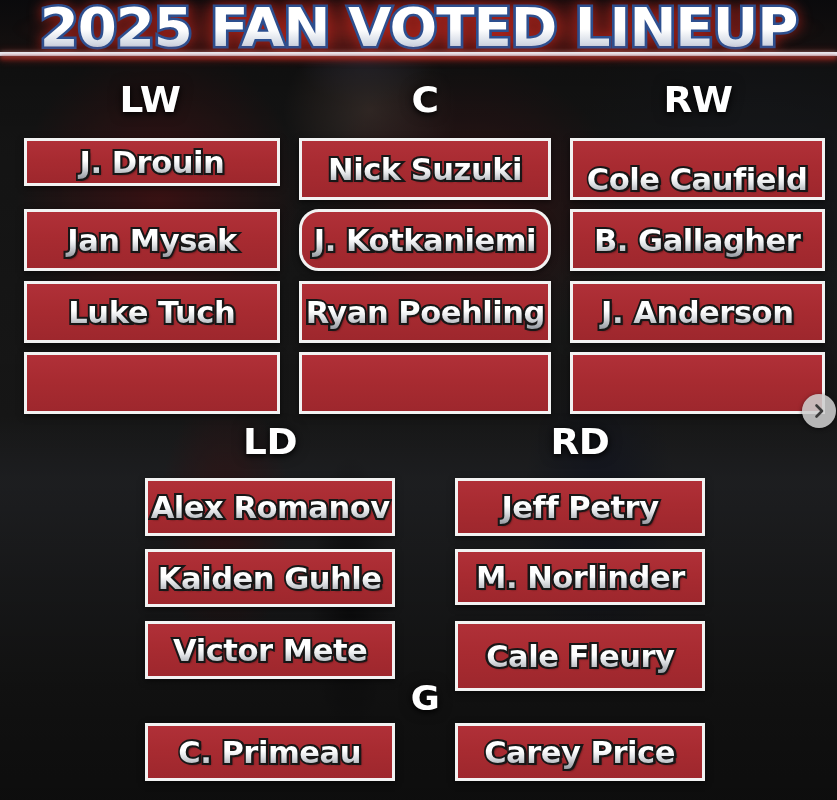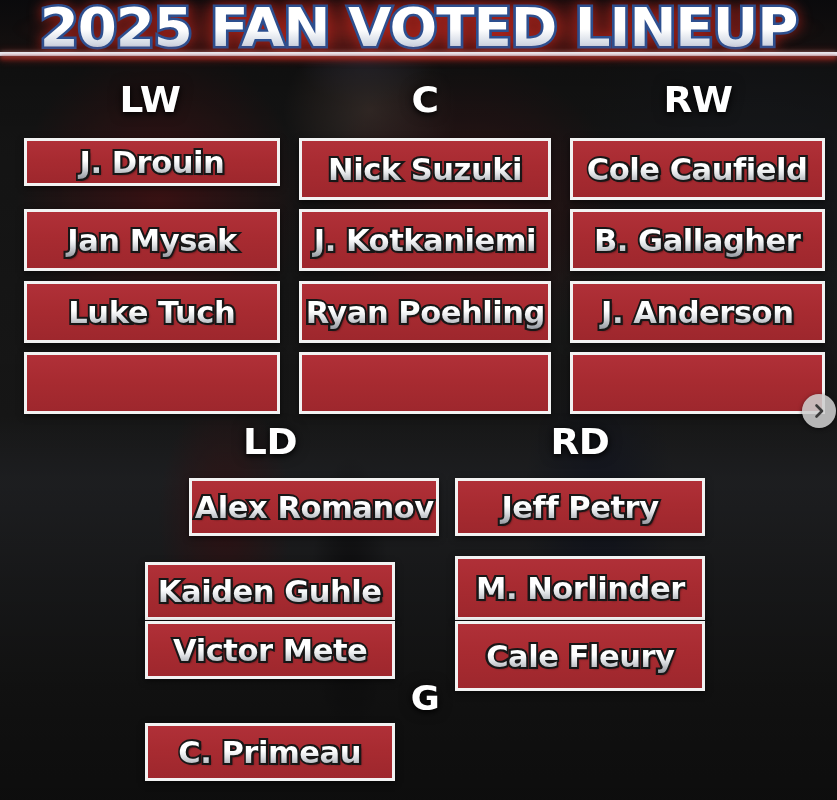--- a/index.html
+++ b/index.html
@@ -195,34 +195,34 @@
   </div>
   <div class="card" style="left:24px; top:352px; width:256px; height:62px;">
     <span class="card-name-stroke"></span>
     <span class="card-name"></span>
   </div>
 
   <div class="card" style="left:299px; top:138px; width:252px; height:62px;">
     <span class="card-name-stroke">Nick Suzuki</span>
     <span class="card-name">Nick Suzuki</span>
   </div>
-  <div class="card" style="left:299px; top:209px; width:252px; height:62px;">
+  <div class="card" style="left:299px; top:209px; width:252px; height:62px;border-radius:20px;">
     <span class="card-name-stroke">J. Kotkaniemi</span>
     <span class="card-name">J. Kotkaniemi</span>
   </div>
   <div class="card" style="left:299px; top:281px; width:252px; height:62px;">
     <span class="card-name-stroke">Ryan Poehling</span>
     <span class="card-name">Ryan Poehling</span>
   </div>
   <div class="card" style="left:299px; top:352px; width:252px; height:62px;">
     <span class="card-name-stroke"></span>
     <span class="card-name"></span>
   </div>
 
-  <div class="card" style="left:570px; top:138px; width:255px; height:62px;">
+  <div class="card" style="left:570px; top:138px; width:255px; height:62px;align-items:flex-end;">
     <span class="card-name-stroke">Cole Caufield</span>
     <span class="card-name">Cole Caufield</span>
   </div>
   <div class="card" style="left:570px; top:209px; width:255px; height:62px;">
     <span class="card-name-stroke">B. Gallagher</span>
     <span class="card-name">B. Gallagher</span>
   </div>
   <div class="card" style="left:570px; top:281px; width:255px; height:62px;">
     <span class="card-name-stroke">J. Anderson</span>
     <span class="card-name">J. Anderson</span>
@@ -234,46 +234,50 @@
 
   <div class="next-btn" style="left:802px; top:394px;">
     <svg width="16" height="16" viewBox="0 0 16 16">
       <path d="M5.5 2.5 L11 8 L5.5 13.5" fill="none" stroke="#3a3a3a" stroke-width="2.6" stroke-linecap="round" stroke-linejoin="round"></path>
     </svg>
   </div>
 
   <div class="pos-label" style="left:190px; top:424px; width:160px;">LD</div>
   <div class="pos-label" style="left:500px; top:424px; width:160px;">RD</div>
 
-  <div class="card" style="left:145px; top:478px; width:250px; height:58px;margin-left:44px;">
+  <div class="card" style="left:145px; top:478px; width:250px; height:58px;">
     <span class="card-name-stroke">Alex Romanov</span>
     <span class="card-name">Alex Romanov</span>
   </div>
-  <div class="card" style="left:145px; top:562px; width:250px; height:58px;">
+  <div class="card" style="left:145px; top:549px; width:250px; height:58px;">
     <span class="card-name-stroke">Kaiden Guhle</span>
     <span class="card-name">Kaiden Guhle</span>
   </div>
   <div class="card" style="left:145px; top:621px; width:250px; height:58px;">
     <span class="card-name-stroke">Victor Mete</span>
     <span class="card-name">Victor Mete</span>
   </div>
 
   <div class="card" style="left:455px; top:478px; width:250px; height:58px;">
     <span class="card-name-stroke">Jeff Petry</span>
     <span class="card-name">Jeff Petry</span>
   </div>
-  <div class="card" style="left:455px; top:549px; width:250px; height:64px;margin-top:7px;">
+  <div class="card" style="left:455px; top:549px; width:250px; height:56px;">
     <span class="card-name-stroke">M. Norlinder</span>
     <span class="card-name">M. Norlinder</span>
   </div>
   <div class="card" style="left:455px; top:621px; width:250px; height:70px;">
     <span class="card-name-stroke">Cale Fleury</span>
     <span class="card-name">Cale Fleury</span>
   </div>
 
   <div class="pos-label" style="left:345px; top:681px; width:160px; font-size:34px;">G</div>
 
   <div class="card" style="left:145px; top:723px; width:250px; height:58px;">
     <span class="card-name-stroke">C. Primeau</span>
     <span class="card-name">C. Primeau</span>
   </div>
+  <div class="card" style="left:455px; top:723px; width:250px; height:58px;">
+    <span class="card-name-stroke">Carey Price</span>
+    <span class="card-name">Carey Price</span>
+  </div>
 
 </div>
 
 </body></html>

